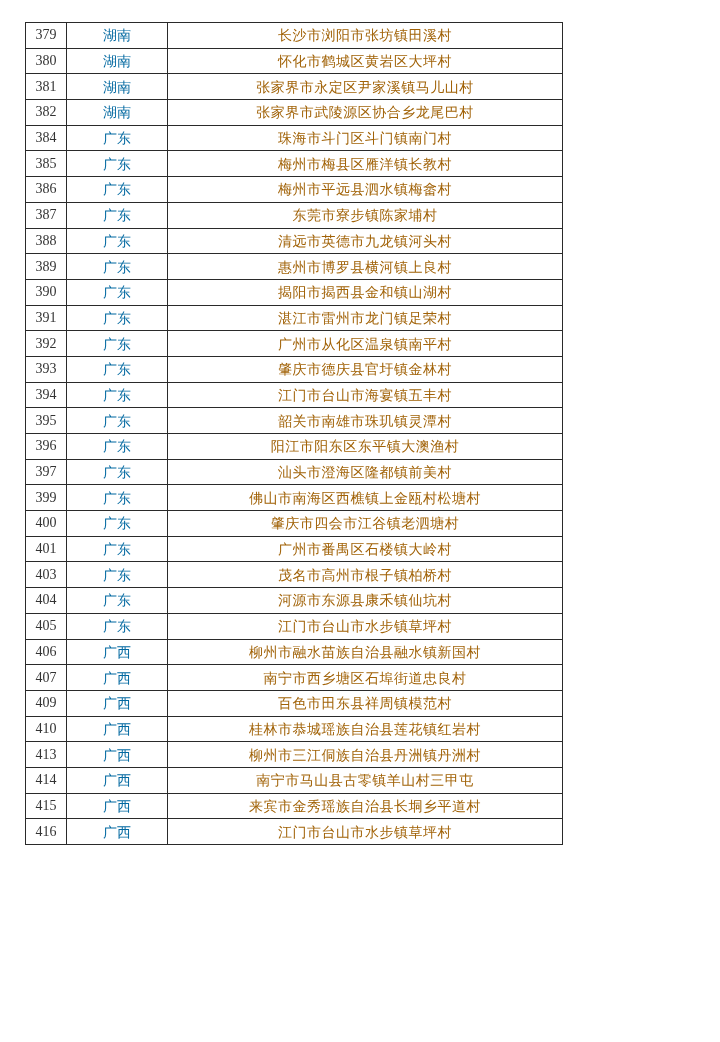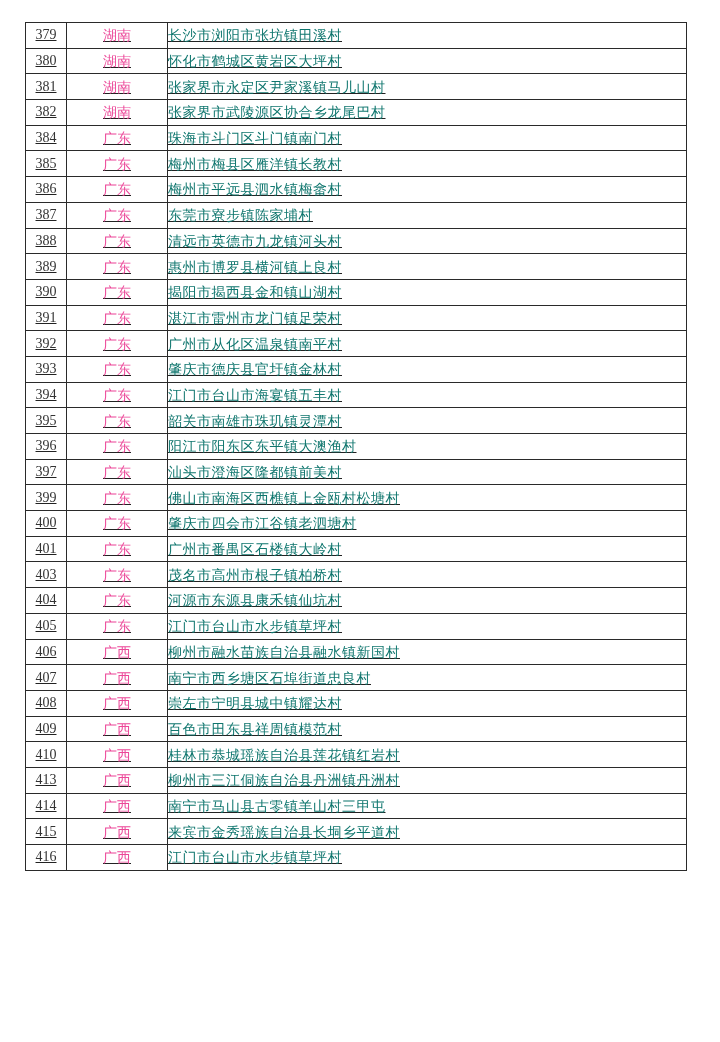--- a/index.html
+++ b/index.html
@@ -1,28 +1,28 @@
 <!DOCTYPE html>
 <html><head>
 <meta charset="utf-8">
 <style>
   html, body { margin: 0; padding: 0; background: #ffffff; }
   body { width: 720px; height: 1042px; position: relative; overflow: hidden;
          font-family: "DejaVu Serif", "Liberation Serif", serif; color: #222; }
   table.list {
-    position: absolute; left: 25px; top: 22px; width: 662px;
-    border-collapse: collapse; table-layout: fixed; text-decoration: underline;
+    position: absolute; left: 25px; top: 22px; width: 538px;
+    border-collapse: collapse; table-layout: fixed;
   }
   table.list td {
     border: 1.5px solid #2a2a2a; height: 24.7px; padding: 0;
     font-size: 14px; line-height: 24px; white-space: nowrap; overflow: hidden;
   }
   td.num { width: 40px; text-align: center; font-family: "Liberation Serif", serif; font-size: 15px; color: #333; }
-  td.prov { width: 100px; text-align: center; color: #ec4899; margin-left: 24px; }
-  td.place { text-align: left; color: #0f766e; letter-spacing: 0.5px; }
+  td.prov { width: 100px; text-align: center; color: #0369a1; margin-left: 24px; }
+  td.place { text-align: center; color: #a16207; letter-spacing: 0.5px; }
 </style>
 </head>
 <body>
 
 <table class="list">
   <tbody id="tbody">
       <tr>
         <td class="num">379</td>
         <td class="prov">湖南</td>
         <td class="place">长沙市浏阳市张坊镇田溪村</td>
@@ -146,25 +146,20 @@
         <td class="num">406</td>
         <td class="prov">广西</td>
         <td class="place">柳州市融水苗族自治县融水镇新国村</td>
       </tr>
       <tr>
         <td class="num">407</td>
         <td class="prov">广西</td>
         <td class="place">南宁市西乡塘区石埠街道忠良村</td>
       </tr>
       <tr>
-        <td class="num">408</td>
-        <td class="prov">广西</td>
-        <td class="place">崇左市宁明县城中镇耀达村</td>
-      </tr>
-      <tr>
         <td class="num">409</td>
         <td class="prov">广西</td>
         <td class="place">百色市田东县祥周镇模范村</td>
       </tr>
       <tr>
         <td class="num">410</td>
         <td class="prov">广西</td>
         <td class="place">桂林市恭城瑶族自治县莲花镇红岩村</td>
       </tr>
       <tr>

